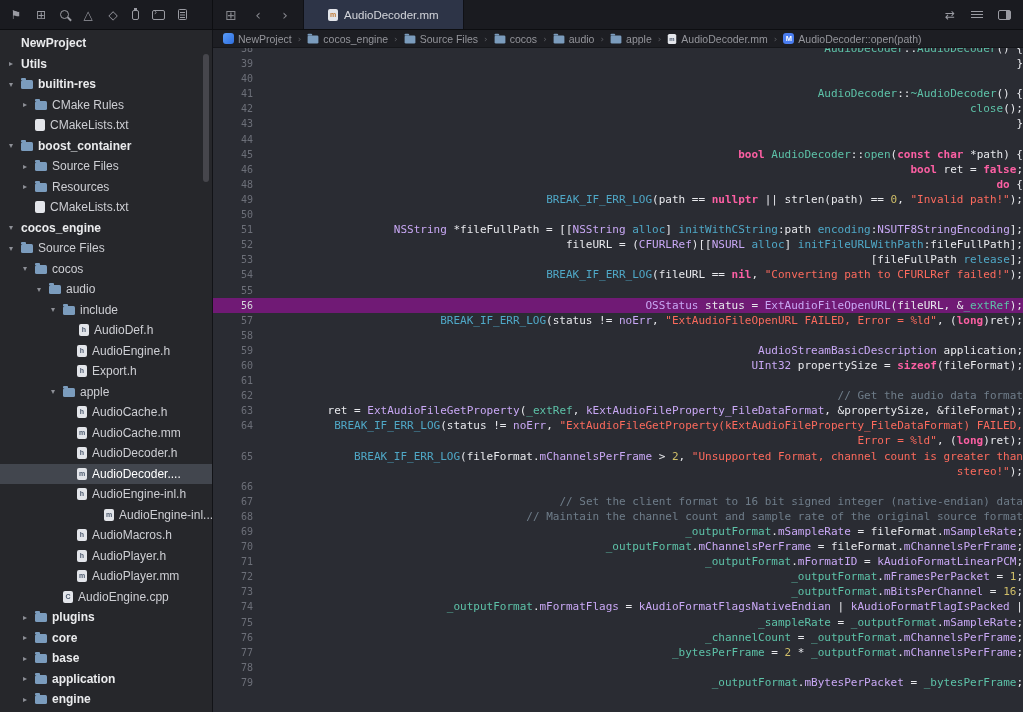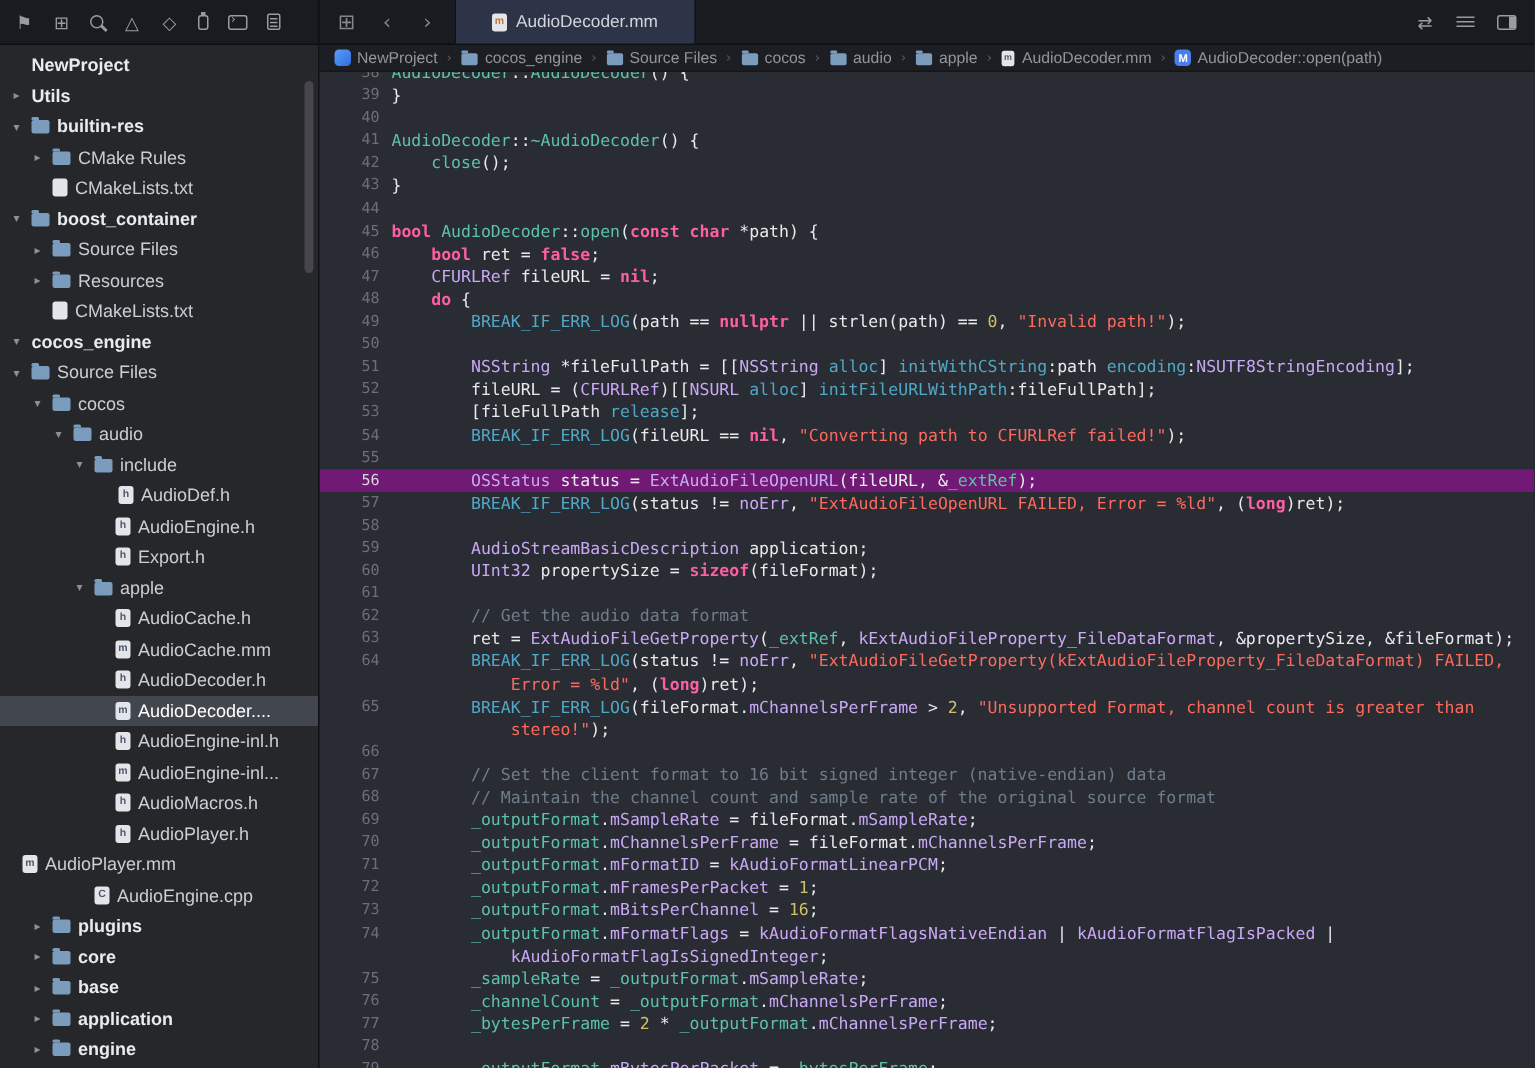--- a/index.html
+++ b/index.html
@@ -91,21 +91,21 @@
   }
   .bc-item { display:flex; align-items:center; gap:4px; flex:none; }
   .bc-sep { color:#5b5c62; font-size:9px; font-family:"DejaVu Sans",sans-serif; flex:none; }
   .breadcrumb .fico.folder { transform:scale(.9); }
   .breadcrumb .fico.doc { transform:scale(.85); }
 
   .code-scroll { flex:1; overflow:hidden; }
   .code-area { margin-top:-7px; }
   .code-row {
     display:flex; height:15.1px; line-height:15.1px;
-    font-family:"DejaVu Sans Mono", monospace; font-size:11px; white-space:pre;
+    font-family:"DejaVu Sans Mono", monospace; font-size:11px; white-space:pre;justify-content:space-between;
   }
   .code-row.current { background:#701a75; }
   .gutter { width:48px; flex:none; text-align:right; padding-right:8px; color:#6c6f78; font-size:10px; }
   .code-row.current .gutter { color:#d6d8dc; }
   .code { flex:none; }
 
   .c-pl  { color:#e8e9ed; }
   .c-kw  { color:#fc5fa3; font-weight:bold; }
   .c-str { color:#fc6a5d; }
   .c-num { color:#d0bf69; }
@@ -254,36 +254,36 @@
         <div class="tree-row selected" style="padding-left: 62px;">
           <span class="chev"></span>
           <span class="fico doc">m</span>
           <span class="tlabel">AudioDecoder....</span>
         </div>
         <div class="tree-row" style="padding-left: 62px;">
           <span class="chev"></span>
           <span class="fico doc">h</span>
           <span class="tlabel">AudioEngine-inl.h</span>
         </div>
-        <div class="tree-row" style="padding-left: 62px;">
+        <div class="tree-row" style="padding-left: 62px; margin-left: 27px;">
           <span class="chev"></span>
           <span class="fico doc">m</span>
           <span class="tlabel">AudioEngine-inl...</span>
         </div>
         <div class="tree-row" style="padding-left: 62px;">
           <span class="chev"></span>
           <span class="fico doc">h</span>
           <span class="tlabel">AudioMacros.h</span>
         </div>
         <div class="tree-row" style="padding-left: 62px;">
           <span class="chev"></span>
           <span class="fico doc">h</span>
           <span class="tlabel">AudioPlayer.h</span>
         </div>
-        <div class="tree-row" style="">
+        <div class="tree-row" style="padding-left: 62px;">
           <span class="chev"></span>
           <span class="fico doc">m</span>
           <span class="tlabel">AudioPlayer.mm</span>
         </div>
         <div class="tree-row" style="padding-left: 48px;">
           <span class="chev"></span>
           <span class="fico doc">C</span>
           <span class="tlabel">AudioEngine.cpp</span>
         </div>
         <div class="tree-row" style="padding-left: 20px;">
@@ -363,21 +363,20 @@
       <div class="code-area">
           <div class="code-row"><span class="gutter">38</span><span class="code"><span class="c-tl">AudioDecoder</span><span class="c-pl">::</span><span class="c-tl">AudioDecoder</span><span class="c-pl">() {</span></span></div>
           <div class="code-row"><span class="gutter">39</span><span class="code"><span class="c-pl">}</span></span></div>
           <div class="code-row"><span class="gutter">40</span><span class="code"></span></div>
           <div class="code-row"><span class="gutter">41</span><span class="code"><span class="c-tl">AudioDecoder</span><span class="c-pl">::</span><span class="c-tl">~AudioDecoder</span><span class="c-pl">() {</span></span></div>
           <div class="code-row"><span class="gutter">42</span><span class="code"><span class="c-pl">    </span><span class="c-tl">close</span><span class="c-pl">();</span></span></div>
           <div class="code-row"><span class="gutter">43</span><span class="code"><span class="c-pl">}</span></span></div>
           <div class="code-row"><span class="gutter">44</span><span class="code"></span></div>
           <div class="code-row"><span class="gutter">45</span><span class="code"><span class="c-kw">bool</span><span class="c-pl"> </span><span class="c-tl">AudioDecoder</span><span class="c-pl">::</span><span class="c-tl">open</span><span class="c-pl">(</span><span class="c-kw">const char</span><span class="c-pl"> *path) {</span></span></div>
           <div class="code-row"><span class="gutter">46</span><span class="code"><span class="c-pl">    </span><span class="c-kw">bool</span><span class="c-pl"> ret = </span><span class="c-kw">false</span><span class="c-pl">;</span></span></div>
-          <div class="code-row"><span class="gutter">47</span><span class="code"><span class="c-pl">    </span><span class="c-pur">CFURLRef</span><span class="c-pl"> fileURL = </span><span class="c-kw">nil</span><span class="c-pl">;</span></span></div>
           <div class="code-row"><span class="gutter">48</span><span class="code"><span class="c-pl">    </span><span class="c-kw">do</span><span class="c-pl"> {</span></span></div>
           <div class="code-row"><span class="gutter">49</span><span class="code"><span class="c-pl">        </span><span class="c-blu">BREAK_IF_ERR_LOG</span><span class="c-pl">(path == </span><span class="c-kw">nullptr</span><span class="c-pl"> || strlen(path) == </span><span class="c-num">0</span><span class="c-pl">, </span><span class="c-str">"Invalid path!"</span><span class="c-pl">);</span></span></div>
           <div class="code-row"><span class="gutter">50</span><span class="code"></span></div>
           <div class="code-row"><span class="gutter">51</span><span class="code"><span class="c-pl">        </span><span class="c-pur">NSString</span><span class="c-pl"> *fileFullPath = [[</span><span class="c-pur">NSString</span><span class="c-pl"> </span><span class="c-blu">alloc</span><span class="c-pl">] </span><span class="c-blu">initWithCString</span><span class="c-pl">:path </span><span class="c-blu">encoding</span><span class="c-pl">:</span><span class="c-pur">NSUTF8StringEncoding</span><span class="c-pl">];</span></span></div>
           <div class="code-row"><span class="gutter">52</span><span class="code"><span class="c-pl">        fileURL = (</span><span class="c-pur">CFURLRef</span><span class="c-pl">)[[</span><span class="c-pur">NSURL</span><span class="c-pl"> </span><span class="c-blu">alloc</span><span class="c-pl">] </span><span class="c-blu">initFileURLWithPath</span><span class="c-pl">:fileFullPath];</span></span></div>
           <div class="code-row"><span class="gutter">53</span><span class="code"><span class="c-pl">        [fileFullPath </span><span class="c-blu">release</span><span class="c-pl">];</span></span></div>
           <div class="code-row"><span class="gutter">54</span><span class="code"><span class="c-pl">        </span><span class="c-blu">BREAK_IF_ERR_LOG</span><span class="c-pl">(fileURL == </span><span class="c-kw">nil</span><span class="c-pl">, </span><span class="c-str">"Converting path to CFURLRef failed!"</span><span class="c-pl">);</span></span></div>
           <div class="code-row"><span class="gutter">55</span><span class="code"></span></div>
           <div class="code-row current"><span class="gutter">56</span><span class="code"><span class="c-pl">        </span><span class="c-pur">OSStatus</span><span class="c-pl"> status = </span><span class="c-pur">ExtAudioFileOpenURL</span><span class="c-pl">(fileURL, &amp;</span><span class="c-tl">_extRef</span><span class="c-pl">);</span></span></div>
           <div class="code-row"><span class="gutter">57</span><span class="code"><span class="c-pl">        </span><span class="c-blu">BREAK_IF_ERR_LOG</span><span class="c-pl">(status != </span><span class="c-pur">noErr</span><span class="c-pl">, </span><span class="c-str">"ExtAudioFileOpenURL FAILED, Error = %ld"</span><span class="c-pl">, (</span><span class="c-kw">long</span><span class="c-pl">)ret);</span></span></div>
@@ -393,21 +392,20 @@
           <div class="code-row"><span class="gutter"></span><span class="code"><span class="c-pl">            </span><span class="c-str">stereo!"</span><span class="c-pl">);</span></span></div>
           <div class="code-row"><span class="gutter">66</span><span class="code"></span></div>
           <div class="code-row"><span class="gutter">67</span><span class="code"><span class="c-com">        // Set the client format to 16 bit signed integer (native-endian) data</span></span></div>
           <div class="code-row"><span class="gutter">68</span><span class="code"><span class="c-com">        // Maintain the channel count and sample rate of the original source format</span></span></div>
           <div class="code-row"><span class="gutter">69</span><span class="code"><span class="c-pl">        </span><span class="c-tl">_outputFormat</span><span class="c-pl">.</span><span class="c-pur">mSampleRate</span><span class="c-pl"> = fileFormat.</span><span class="c-pur">mSampleRate</span><span class="c-pl">;</span></span></div>
           <div class="code-row"><span class="gutter">70</span><span class="code"><span class="c-pl">        </span><span class="c-tl">_outputFormat</span><span class="c-pl">.</span><span class="c-pur">mChannelsPerFrame</span><span class="c-pl"> = fileFormat.</span><span class="c-pur">mChannelsPerFrame</span><span class="c-pl">;</span></span></div>
           <div class="code-row"><span class="gutter">71</span><span class="code"><span class="c-pl">        </span><span class="c-tl">_outputFormat</span><span class="c-pl">.</span><span class="c-pur">mFormatID</span><span class="c-pl"> = </span><span class="c-pur">kAudioFormatLinearPCM</span><span class="c-pl">;</span></span></div>
           <div class="code-row"><span class="gutter">72</span><span class="code"><span class="c-pl">        </span><span class="c-tl">_outputFormat</span><span class="c-pl">.</span><span class="c-pur">mFramesPerPacket</span><span class="c-pl"> = </span><span class="c-num">1</span><span class="c-pl">;</span></span></div>
           <div class="code-row"><span class="gutter">73</span><span class="code"><span class="c-pl">        </span><span class="c-tl">_outputFormat</span><span class="c-pl">.</span><span class="c-pur">mBitsPerChannel</span><span class="c-pl"> = </span><span class="c-num">16</span><span class="c-pl">;</span></span></div>
           <div class="code-row"><span class="gutter">74</span><span class="code"><span class="c-pl">        </span><span class="c-tl">_outputFormat</span><span class="c-pl">.</span><span class="c-pur">mFormatFlags</span><span class="c-pl"> = </span><span class="c-pur">kAudioFormatFlagsNativeEndian</span><span class="c-pl"> | </span><span class="c-pur">kAudioFormatFlagIsPacked</span><span class="c-pl"> |</span></span></div>
-          <div class="code-row"><span class="gutter"></span><span class="code"><span class="c-pl">            </span><span class="c-pur">kAudioFormatFlagIsSignedInteger</span><span class="c-pl">;</span></span></div>
           <div class="code-row"><span class="gutter">75</span><span class="code"><span class="c-pl">        </span><span class="c-tl">_sampleRate</span><span class="c-pl"> = </span><span class="c-tl">_outputFormat</span><span class="c-pl">.</span><span class="c-pur">mSampleRate</span><span class="c-pl">;</span></span></div>
           <div class="code-row"><span class="gutter">76</span><span class="code"><span class="c-pl">        </span><span class="c-tl">_channelCount</span><span class="c-pl"> = </span><span class="c-tl">_outputFormat</span><span class="c-pl">.</span><span class="c-pur">mChannelsPerFrame</span><span class="c-pl">;</span></span></div>
           <div class="code-row"><span class="gutter">77</span><span class="code"><span class="c-pl">        </span><span class="c-tl">_bytesPerFrame</span><span class="c-pl"> = </span><span class="c-num">2</span><span class="c-pl"> * </span><span class="c-tl">_outputFormat</span><span class="c-pl">.</span><span class="c-pur">mChannelsPerFrame</span><span class="c-pl">;</span></span></div>
           <div class="code-row"><span class="gutter">78</span><span class="code"></span></div>
           <div class="code-row"><span class="gutter">79</span><span class="code"><span class="c-pl">        </span><span class="c-tl">_outputFormat</span><span class="c-pl">.</span><span class="c-pur">mBytesPerPacket</span><span class="c-pl"> = </span><span class="c-tl">_bytesPerFrame</span><span class="c-pl">;</span></span></div>
         </div>
     </div>
   </div>
 </div>
 

